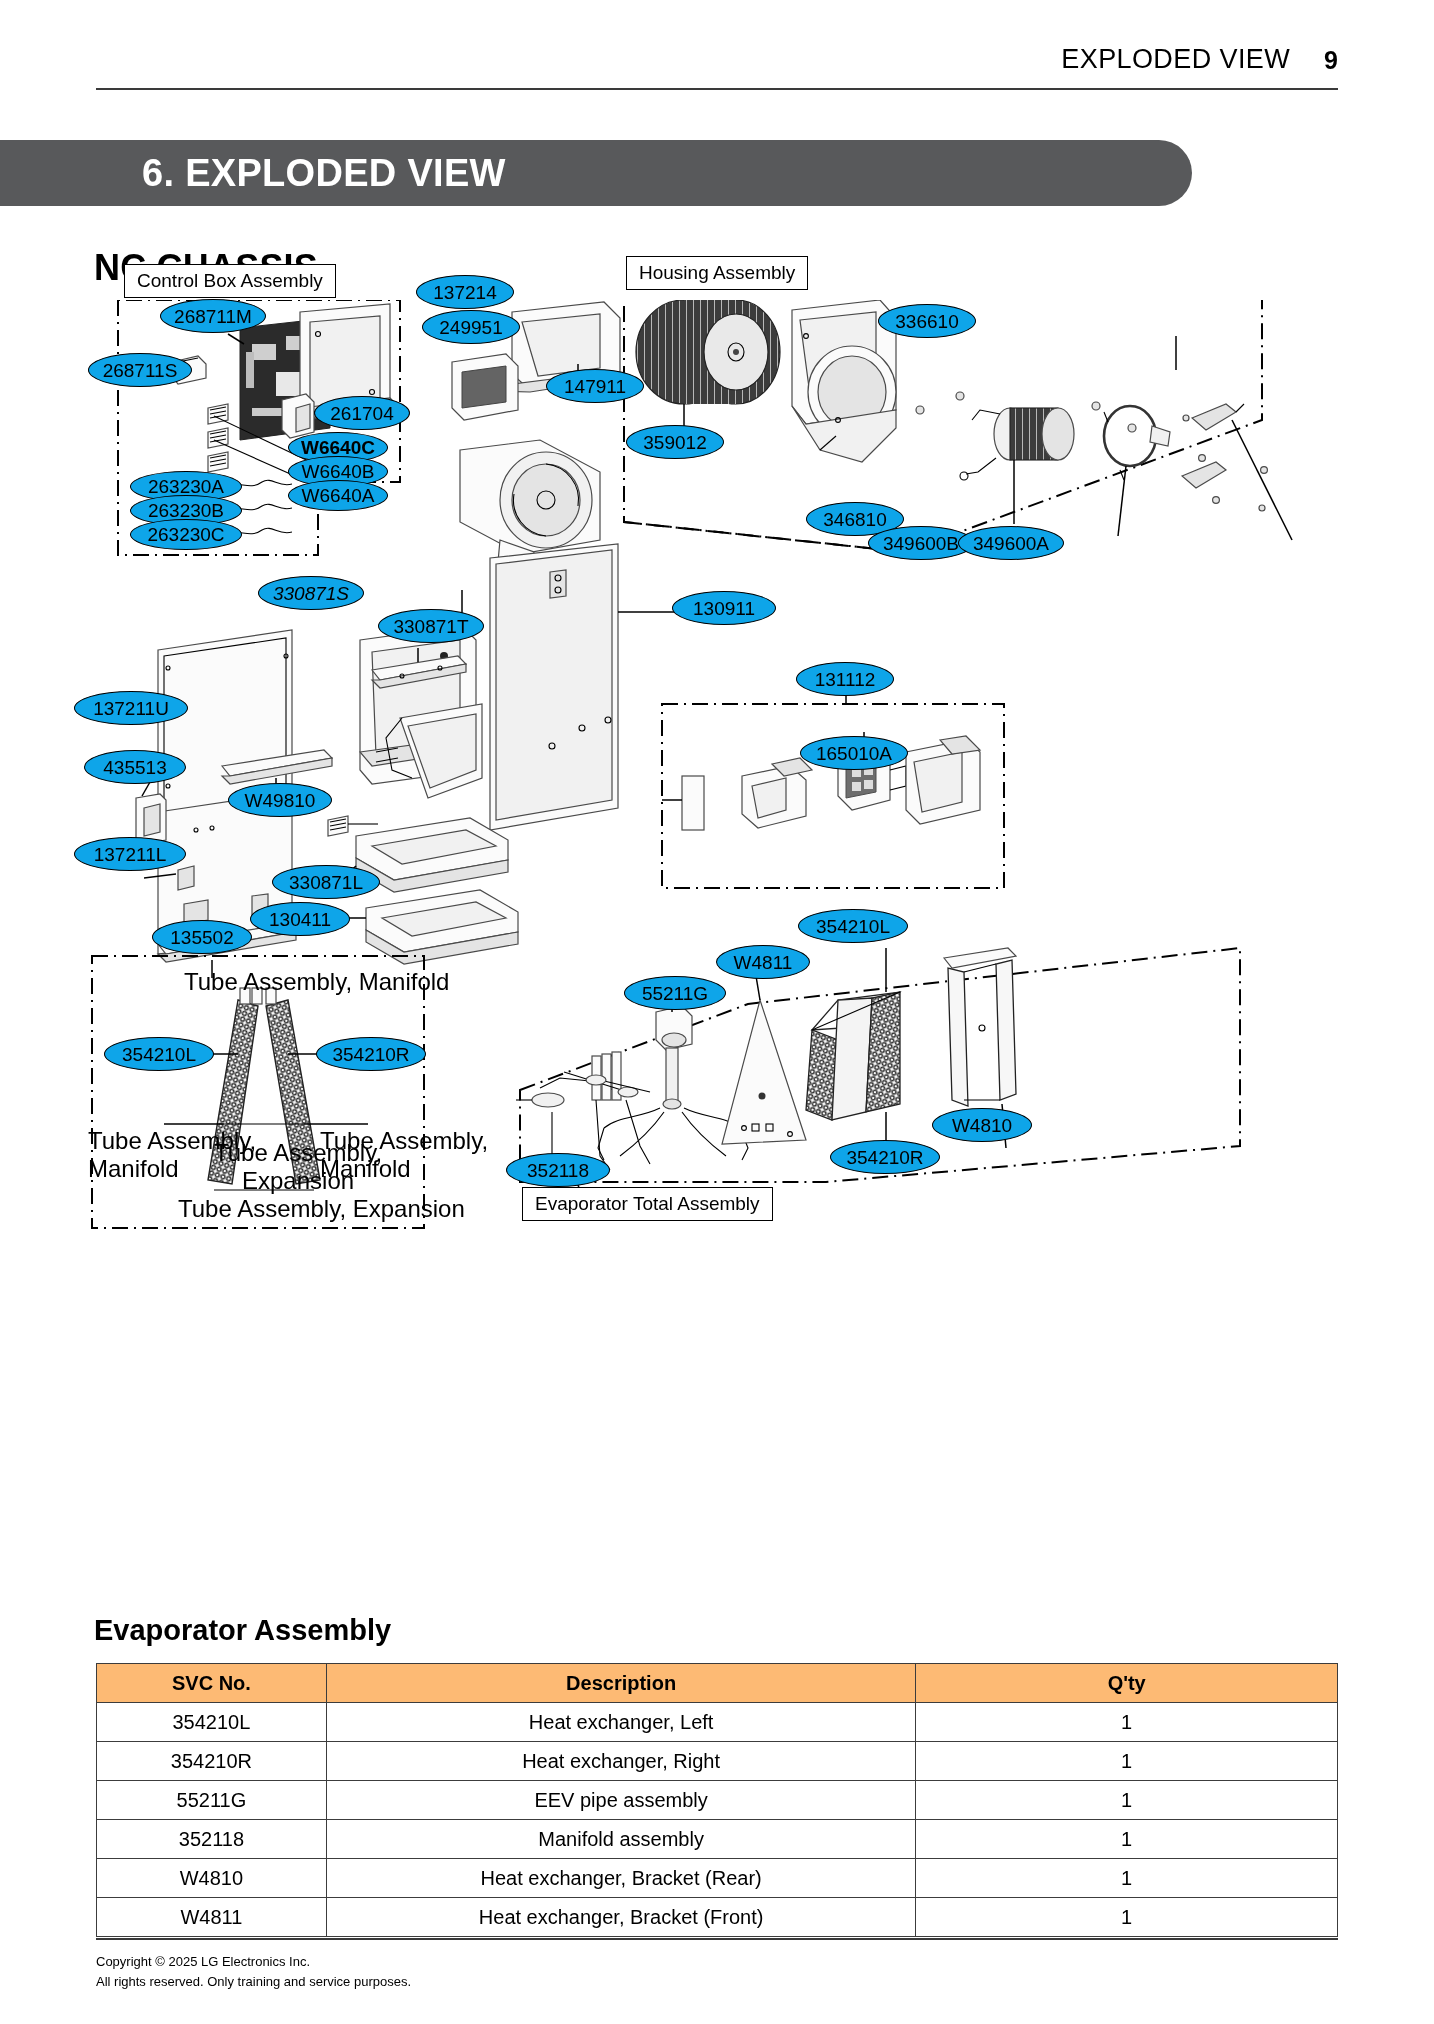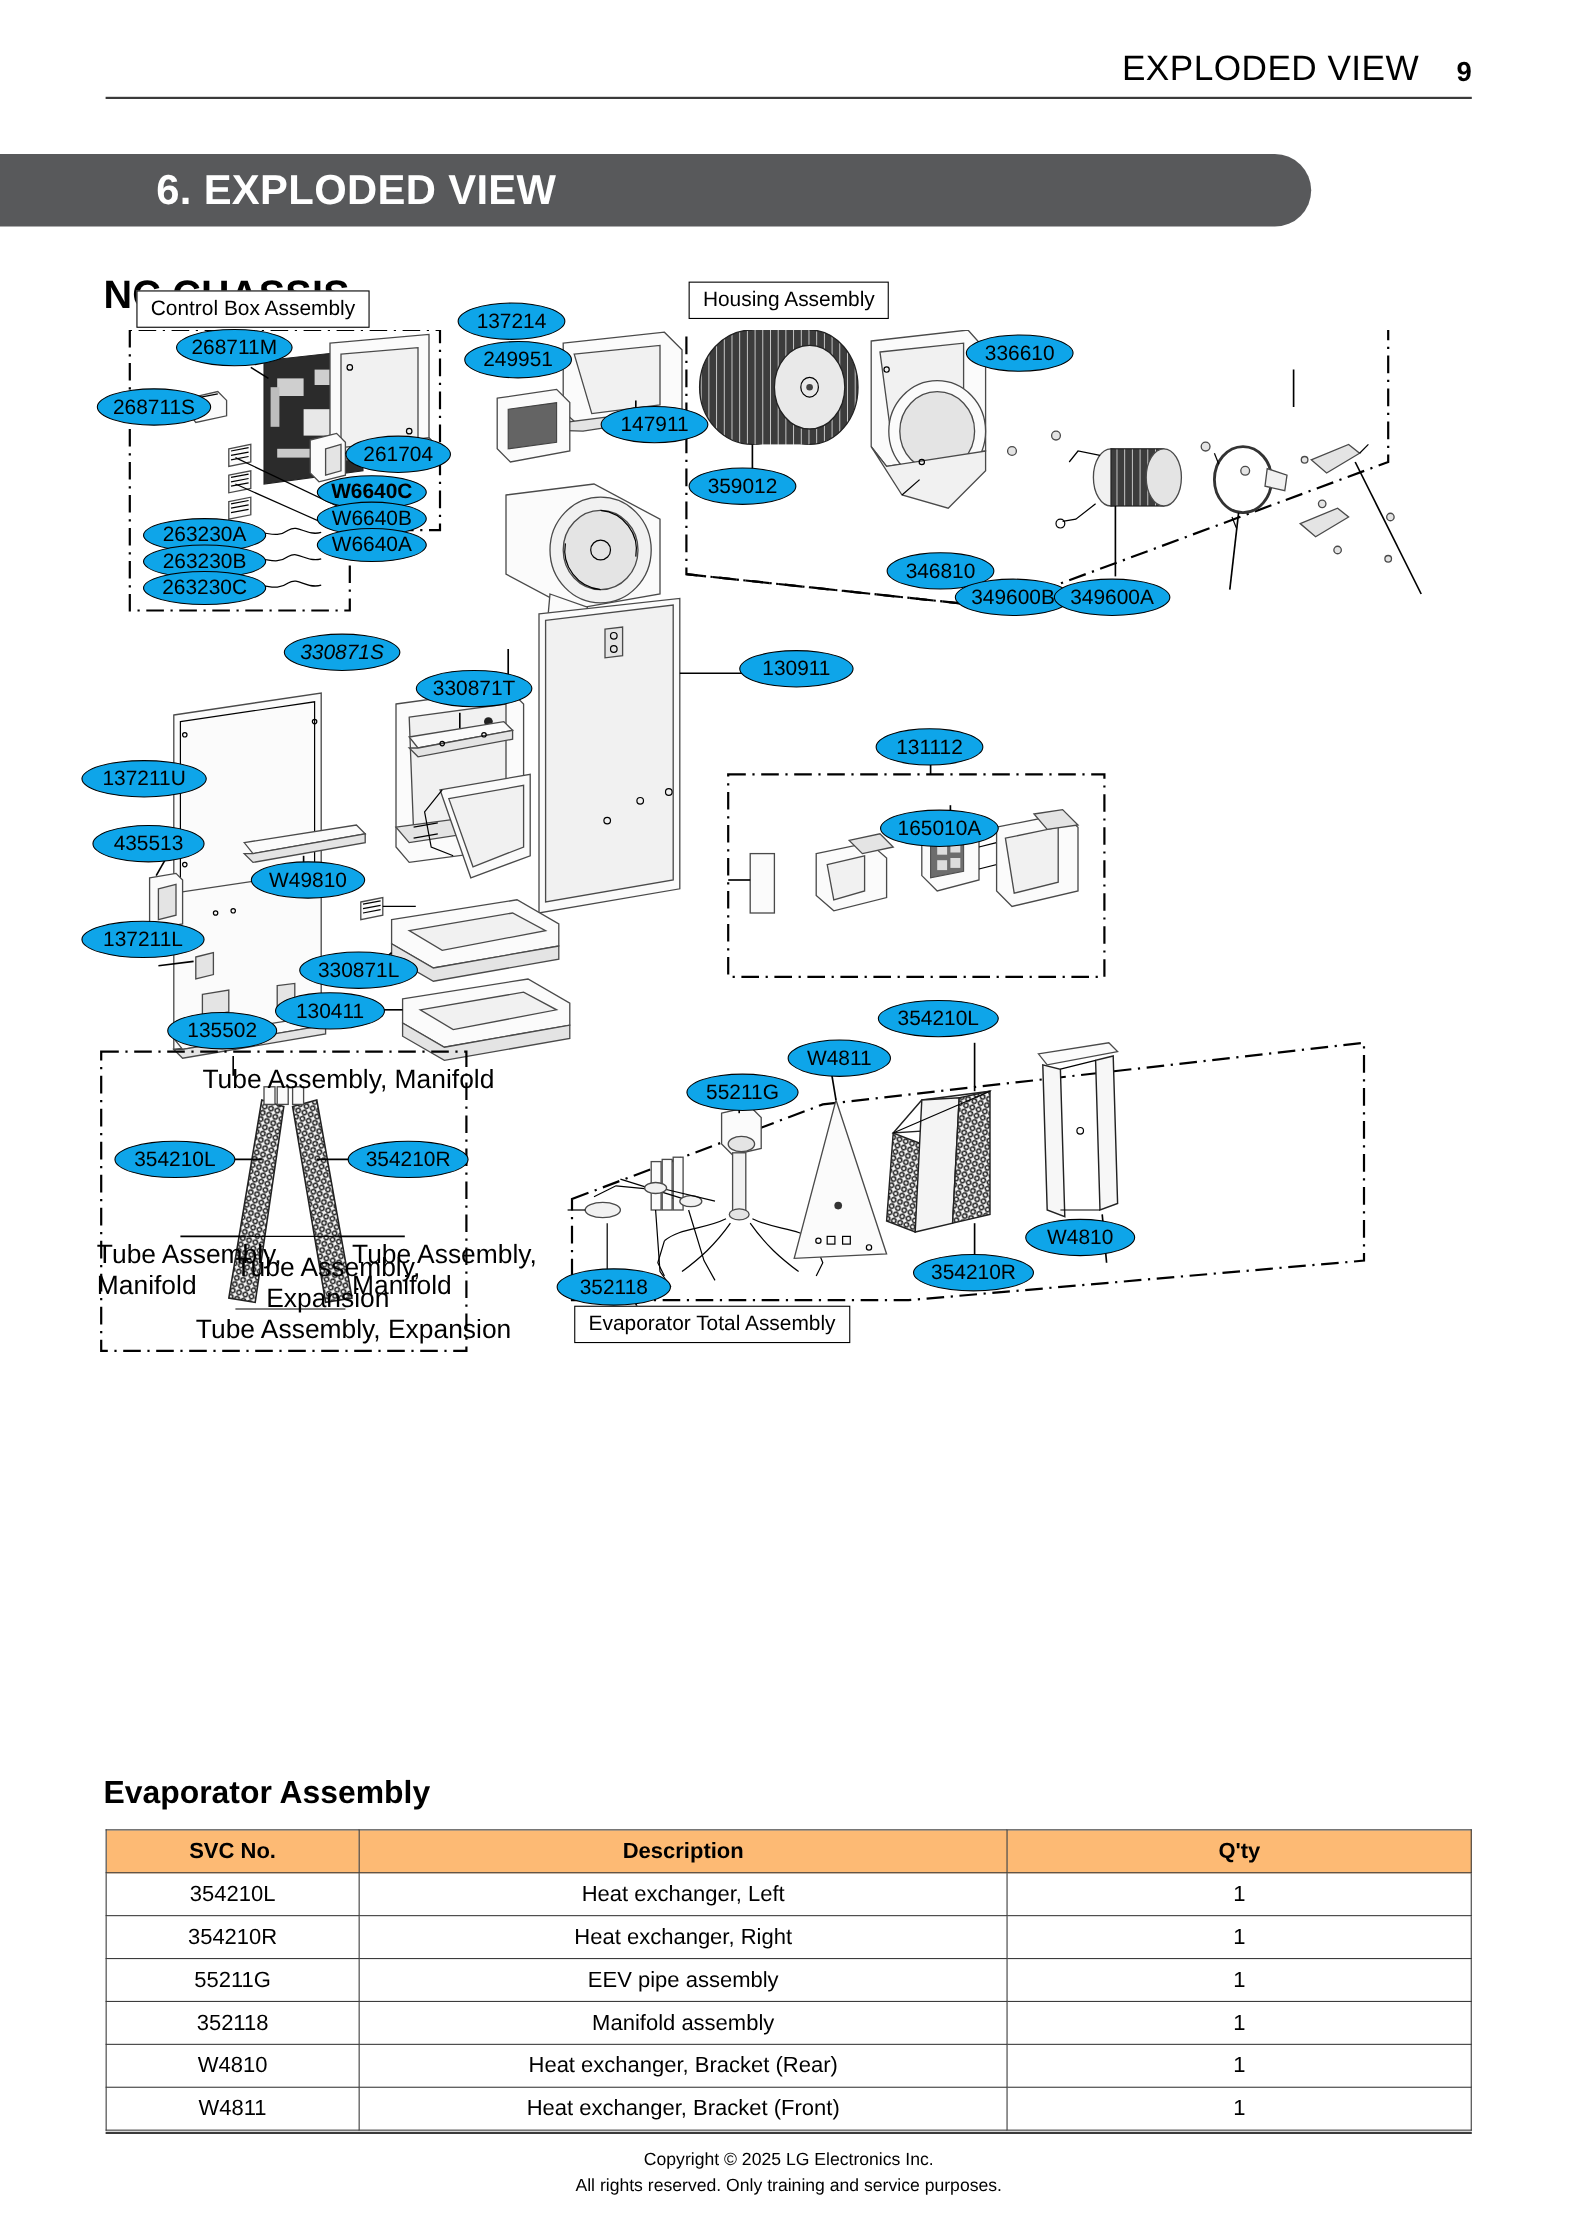--- a/index.html
+++ b/index.html
@@ -11,21 +11,21 @@
     overflow: hidden;
   }
   .page { position: relative; width: 1434px; height: 2024px; }
 
   
   .page-header {
     position: absolute; left: 96px; top: 44px; width: 1242px;
     display: flex; align-items: flex-end; justify-content: flex-end;
     gap: 34px;
   }
-  .page-header .hdr-title { font-size: 32px; letter-spacing: .4px; }
+  .page-header .hdr-title { font-size: 27px; letter-spacing: .4px; }
   .page-header .hdr-pageno { font-size: 25px; font-weight: bold; }
   .header-rule {
     position: absolute; left: 96px; top: 88px; width: 1242px;
     height: 2px; background: #3a3a3a;
   }
 
   
   .chapter-banner {
     position: absolute; left: 0; top: 140px;
     width: 1192px; height: 66px;
@@ -95,21 +95,21 @@
   .parts-table col.c-desc { width: 590px; }
   .parts-table col.c-qty  { width: 422px; }
 
   
   .footer-rule {
     position: absolute; left: 96px; top: 1938px; width: 1242px;
     height: 2px; background: #3a3a3a;
   }
   .footer {
     position: absolute; left: 96px; top: 1952px; width: 1242px;
-    text-align: center; font-size: 16px; line-height: 1.5;
+    text-align: left; font-size: 13px; line-height: 1.5;
   }
 </style>
 </head>
 <body>
 
 <div class="page">
 
   <div class="page-header">
     <span class="hdr-title">EXPLODED VIEW</span>
     <span class="hdr-pageno">9</span>

